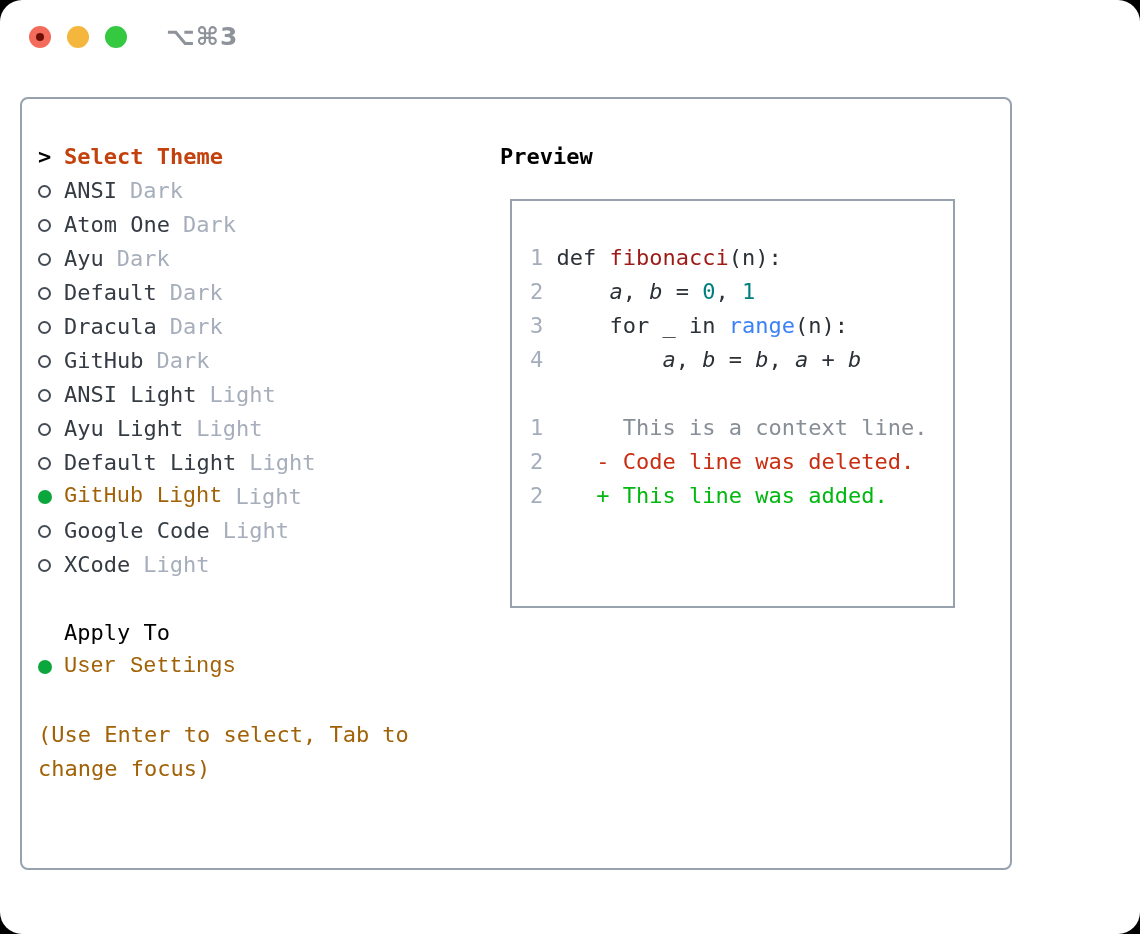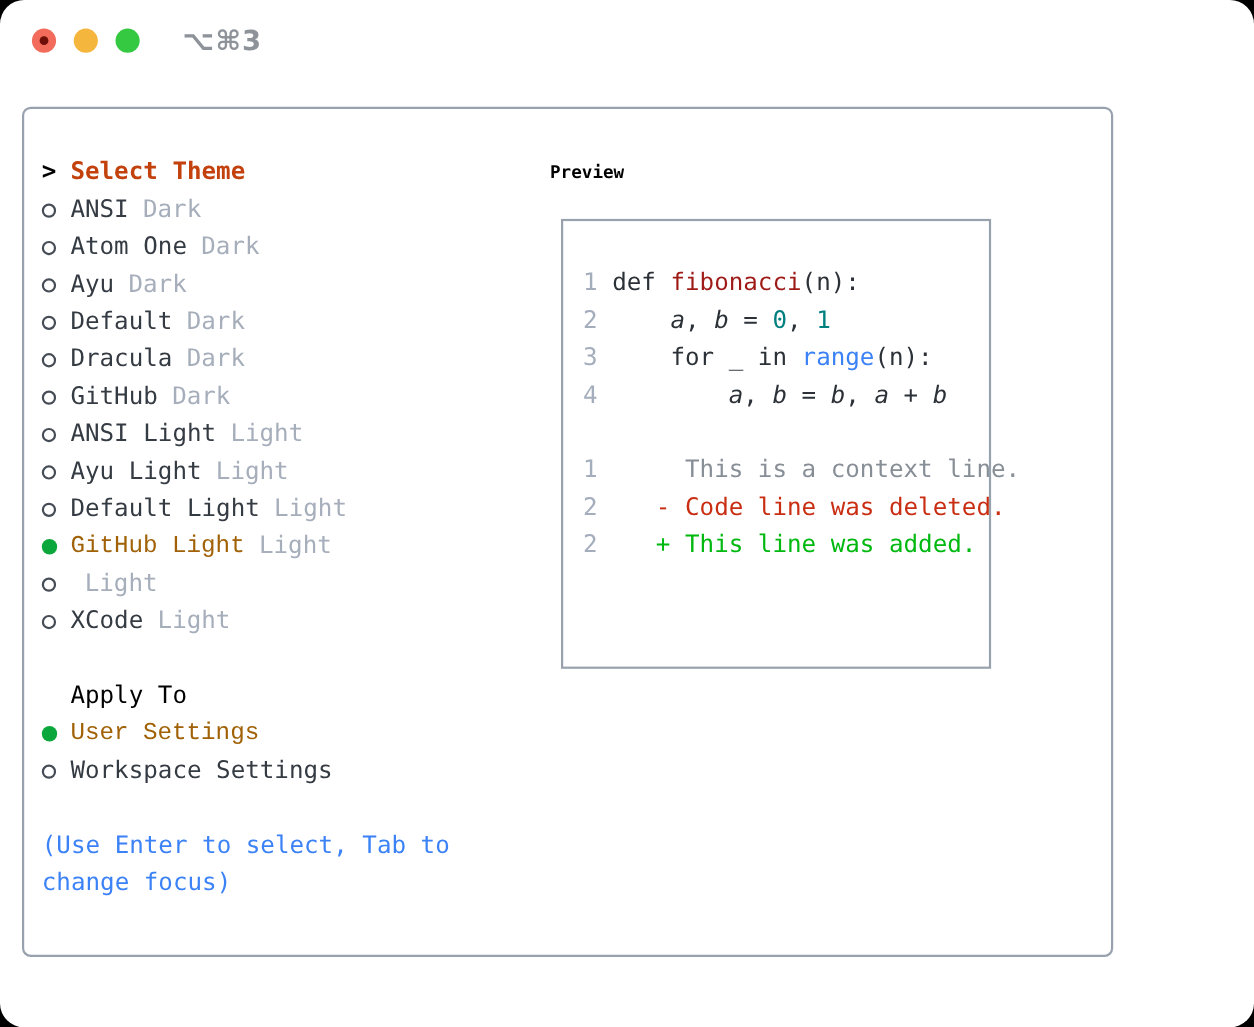--- a/index.html
+++ b/index.html
@@ -24,25 +24,25 @@
   .mk{display:inline-flex;width:26px;align-items:center;flex:none;}
   .radio{display:inline-block;width:13px;height:13px;border-radius:50%;
           border:2px solid #454c55;box-sizing:border-box;}
   .sel .radio{border:none;background:#0ca73c;width:14px;height:14px;}
   .arrow{color:#000;font-weight:bold;}
   .nm{color:#353b43;}
   .vr{color:#a6aebb;margin-left:13px;}
   .hdr .nm{color:#c2410c;font-weight:bold;}
   .sel .nm{color:#a16207;font-family:Liberation Mono, monospace;}
   .spacer{height:34px;}
-  .hint{color:#3b82f6;}
+  .hint{color:#a16207;}
   
   .preview-title{position:absolute;left:500px;top:140px;height:34px;line-height:34px;
-          font-size:16px;font-weight:bold;color:#000;}
-  .preview-box{position:absolute;left:510px;top:199px;width:391px;height:409px;
+          font-size:22px;font-weight:bold;color:#000;}
+  .preview-box{position:absolute;left:510px;top:199px;width:445px;height:409px;
           border:2px solid #98a2ae;box-sizing:border-box;background:#fff;
           padding:40px 0 0 18px;}
   .cl{white-space:pre;font-size:22px;line-height:34px;height:34px;}
   .ln{color:#a4adbb;}
   .pl{color:#2b3137;}
   .fn{color:#9e1a16;}
   .nu{color:#007f7f;}
   .bi{color:#3b82f6;}
   .va{color:#2b3137;font-style:italic;}
   .ctx{color:#878e96;}
@@ -112,41 +112,38 @@
       <span class="nm">Default Light</span>
       <span class="vr">Light</span>
     </div>
     <div class="row sel">
       <span class="mk"><i class="radio"></i></span>
       <span class="nm">GitHub Light</span>
       <span class="vr">Light</span>
     </div>
     <div class="row">
       <span class="mk"><i class="radio"></i></span>
+      <span class="nm">Google Code</span>
       <span class="vr">Light</span>
     </div>
     <div class="row">
       <span class="mk"><i class="radio"></i></span>
       <span class="nm">XCode</span>
       <span class="vr">Light</span>
     </div>
 
     <div class="spacer"></div>
 
     <div class="row">
       <span class="mk"></span>
       <span class="nm" style="color:#000;">Apply To</span>
     </div>
     <div class="row sel">
       <span class="mk"><i class="radio"></i></span>
       <span class="nm">User Settings</span>
-    </div>
-    <div class="row">
-      <span class="mk"><i class="radio"></i></span>
-      <span class="nm">Workspace Settings</span>
     </div>
 
     <div class="spacer"></div>
 
     <div class="row hint">(Use Enter to select, Tab to</div>
     <div class="row hint">change focus)</div>
   </div>
 
   <div class="preview-title">Preview</div>
 

